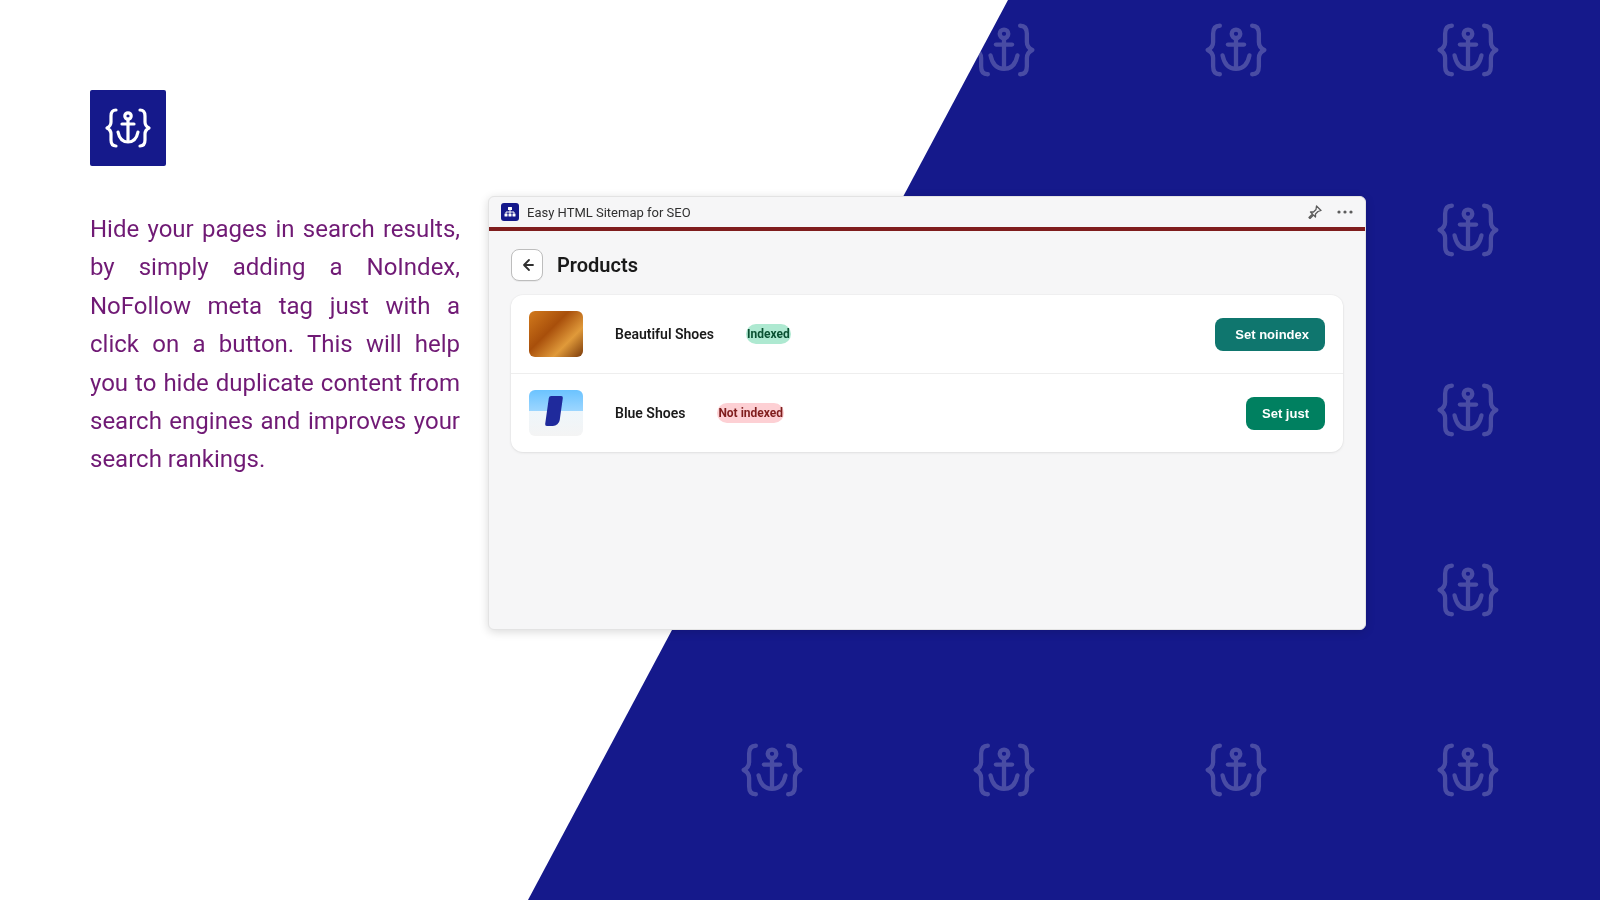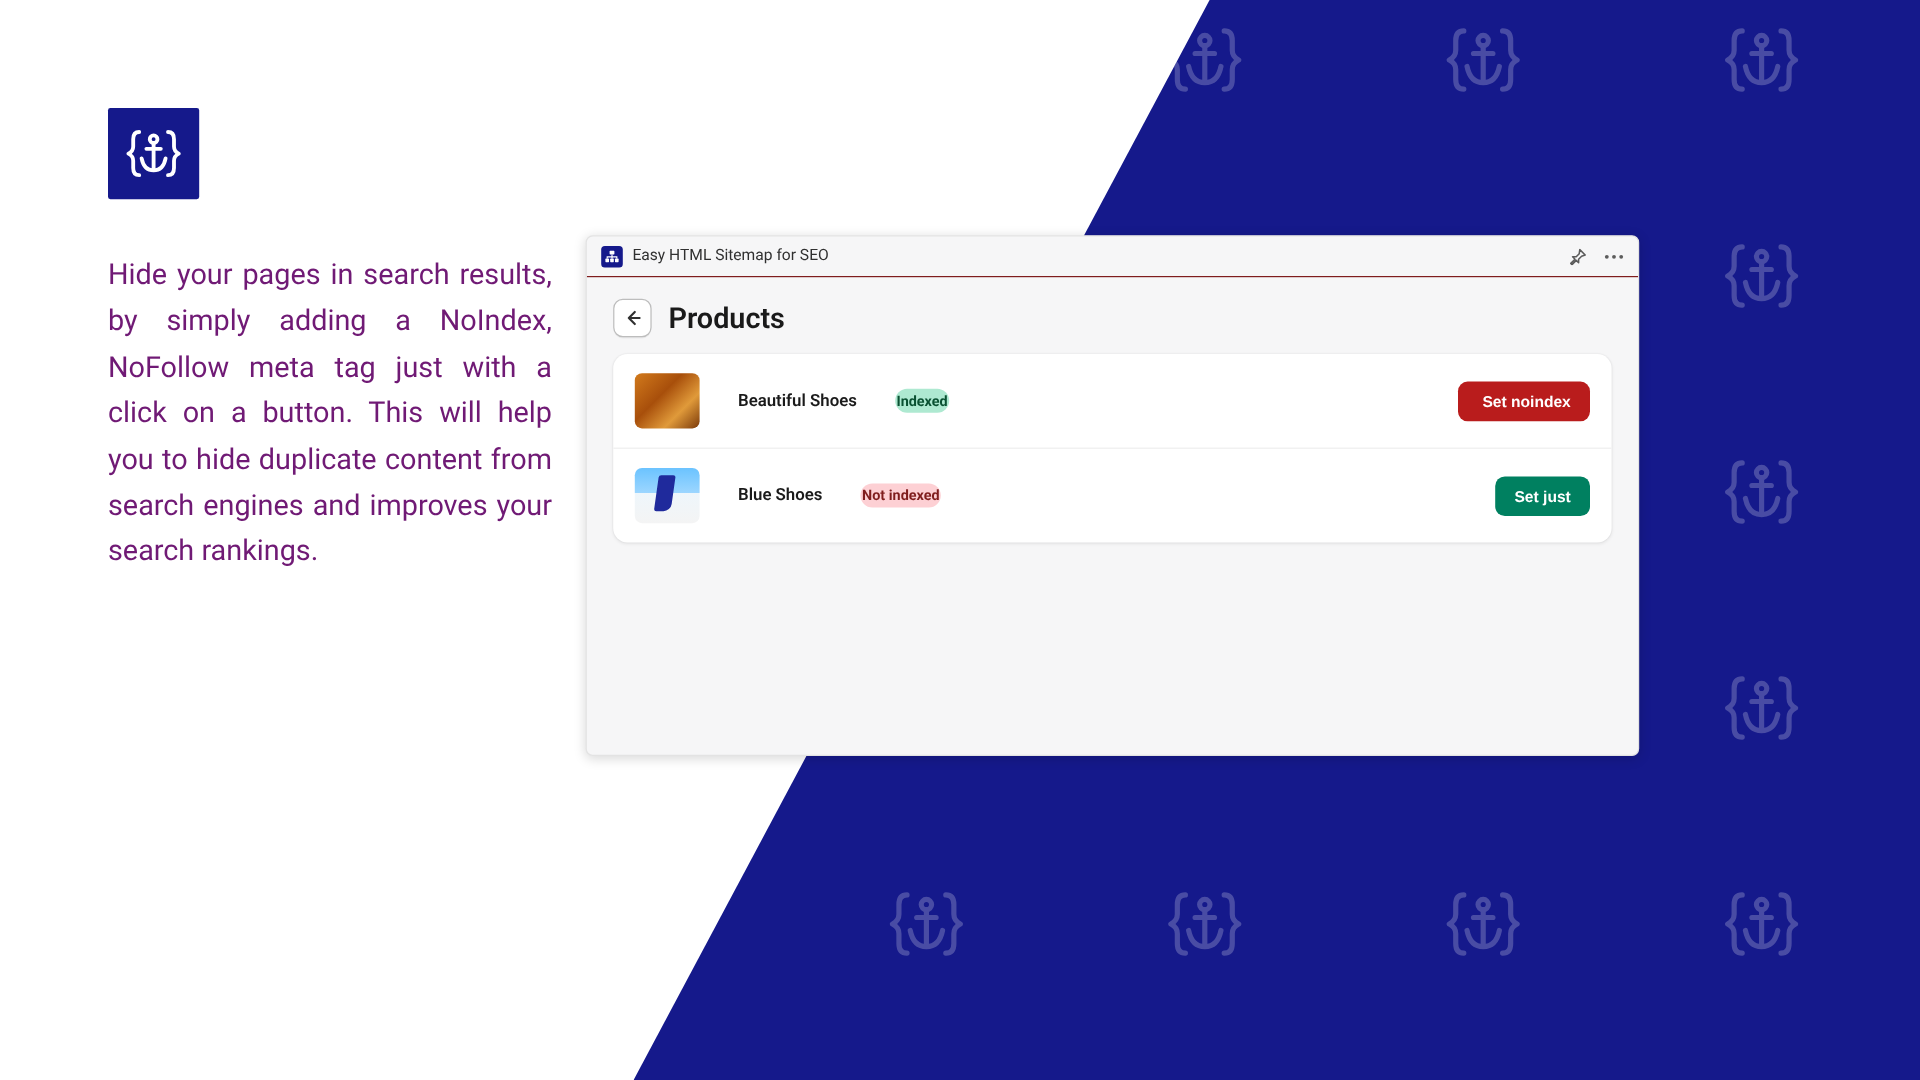--- a/index.html
+++ b/index.html
@@ -83,21 +83,21 @@
     border: 1px solid #e3e3e3;
   }
   .app-header {
     height: 34px;
     display: flex;
     align-items: center;
     justify-content: space-between;
     padding: 0 12px;
     font-size: 13px;
     color: #303030;
-    border-bottom: 1px solid #7f1d1d;
+    border-bottom: 4px solid #7f1d1d;
   }
   .app-header-left {
     display: flex;
     align-items: center;
     gap: 8px;
   }
   .app-header-right {
     display: flex;
     align-items: center;
     gap: 14px;
@@ -126,21 +126,21 @@
     height: 32px;
     border: 1px solid #bdbdbd;
     border-radius: 8px;
     background: #fff;
     display: flex;
     align-items: center;
     justify-content: center;
     box-shadow: 0 1px 0 rgba(0,0,0,0.05);
   }
   .page-title {
-    font-size: 24px;
+    font-size: 20px;
     font-weight: 650;
     color: #1a1a1a;
   }
   
   .card {
     margin: 0 22px;
     background: #fff;
     border-radius: 12px;
     box-shadow: 0 1px 3px rgba(0,0,0,0.08), 0 0 0 1px rgba(0,0,0,0.02);
     overflow: hidden;
@@ -191,21 +191,21 @@
   .badge.notindexed { background: #fdd0d4; color: #7f1d1d; }
   .spacer { flex: 1; }
   .btn {
     font-size: 13px;
     font-weight: 600;
     color: #fff;
     padding: 9px 16px;
     border-radius: 8px;
     border: none;
   }
-  .btn.red { background: #b91c1c; padding-left: 20px; }
+  .btn.red { background: #0f766e; padding-left: 20px; }
   .btn.green { background: #008060; }
   
   
   .pin-icon, .more-icon { width: 16px; height: 16px; display:inline-flex; align-items:center; justify-content:center; }
   .more-icon { letter-spacing: 2px; font-weight:700; }
   
 </style>
 </head>
 <body>
 

